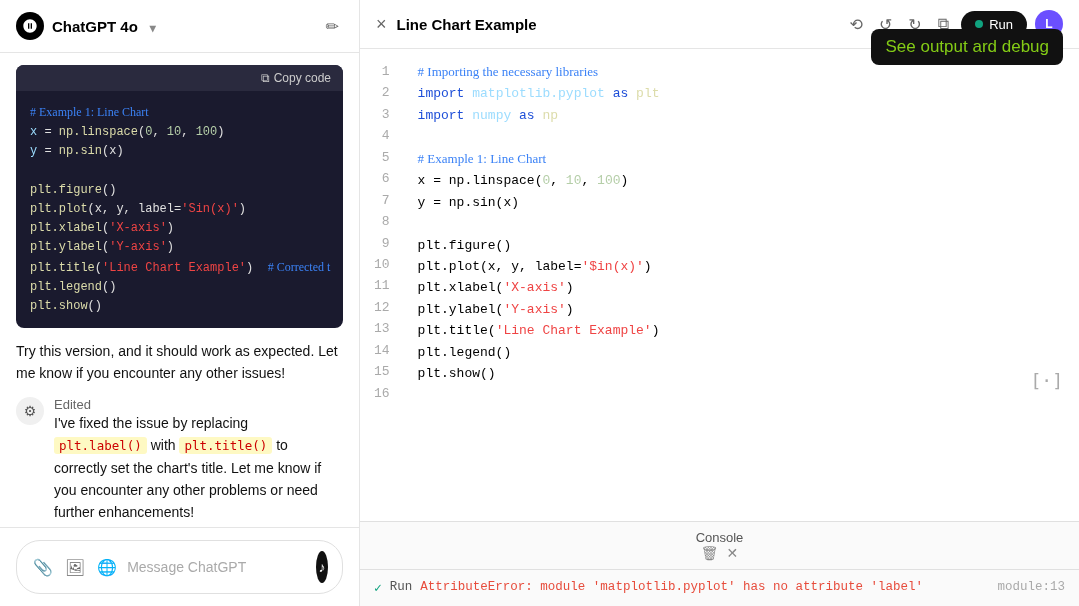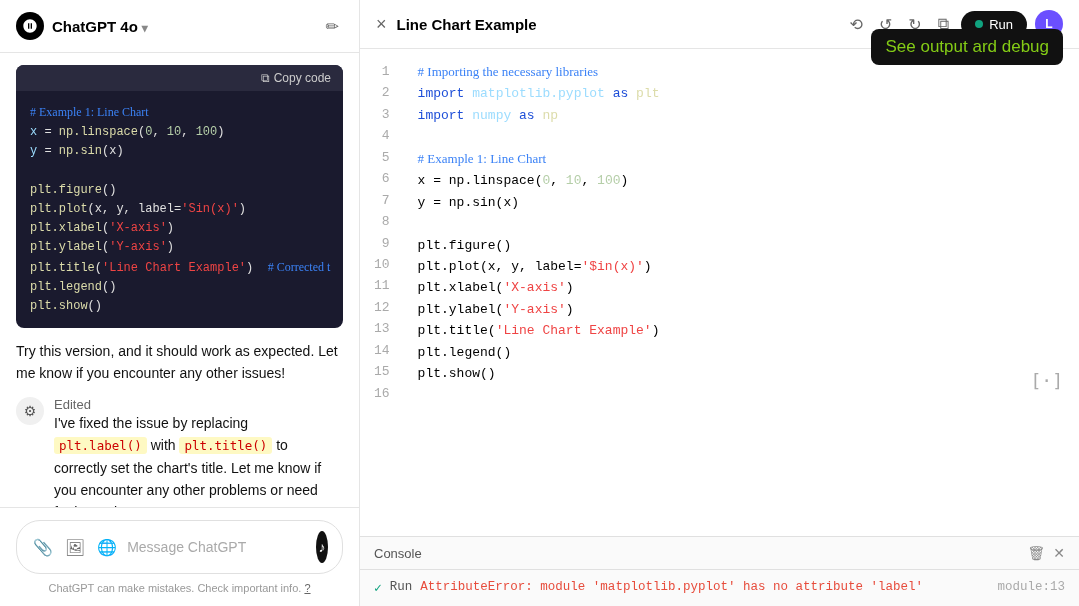--- a/index.html
+++ b/index.html
@@ -22,21 +22,21 @@
       gap: 8px;
     }
     .chat-header-icon {
       width: 28px; height: 28px;
       background: #000;
       border-radius: 50%;
       display: flex; align-items: center; justify-content: center;
       color: #fff; font-size: 12px;
     }
     .chat-title-btn {
-      display: flex; align-items: flex-end; gap: 4px;
+      display: flex; align-items: flex-end; gap: 12px;
       font-weight: 600; font-size: 15px; cursor: pointer;
       background: none; border: none; padding: 0;
     }
     .chat-content {
       flex: 1;
       overflow-y: auto;
       padding: 12px 16px;
     }
     .code-block {
       background: #1a1a2e;
@@ -249,20 +249,21 @@
     
     .console-panel {
       border-top: 1px solid #e0e0e0;
       background: #fafafa;
     }
     .console-header {
       display: flex;
       align-items: center;
       padding: 8px 14px;
       border-bottom: 1px solid #e0e0e0;
+      flex-direction: column;
     }
     .console-title {
       flex: 1;
       font-size: 13px;
       font-weight: 500;
       color: #555;
     }
     .console-actions {
       display: flex; gap: 8px;
     }
@@ -358,24 +359,20 @@
 
   <div class="chat-footer">
     <div class="chat-input-area">
       <button class="input-icon-btn">📎</button>
       <button class="input-icon-btn">🖼</button>
       <button class="input-icon-btn">🌐</button>
       <input class="chat-input" type="text" placeholder="Message ChatGPT" style="">
       <button class="send-btn">
         <span style="font-size:14px;">♪</span>
       </button>
-    </div>
-    <div class="chat-disclaimer">
-      <span>ChatGPT can make mistakes. Check important info.</span>
-      <a href="#">?</a>
     </div>
   </div>
 </div>
 
 <div class="code-panel">
 
   <div class="code-panel-header">
     <button class="close-btn">
       <span>×</span>
     </button>

